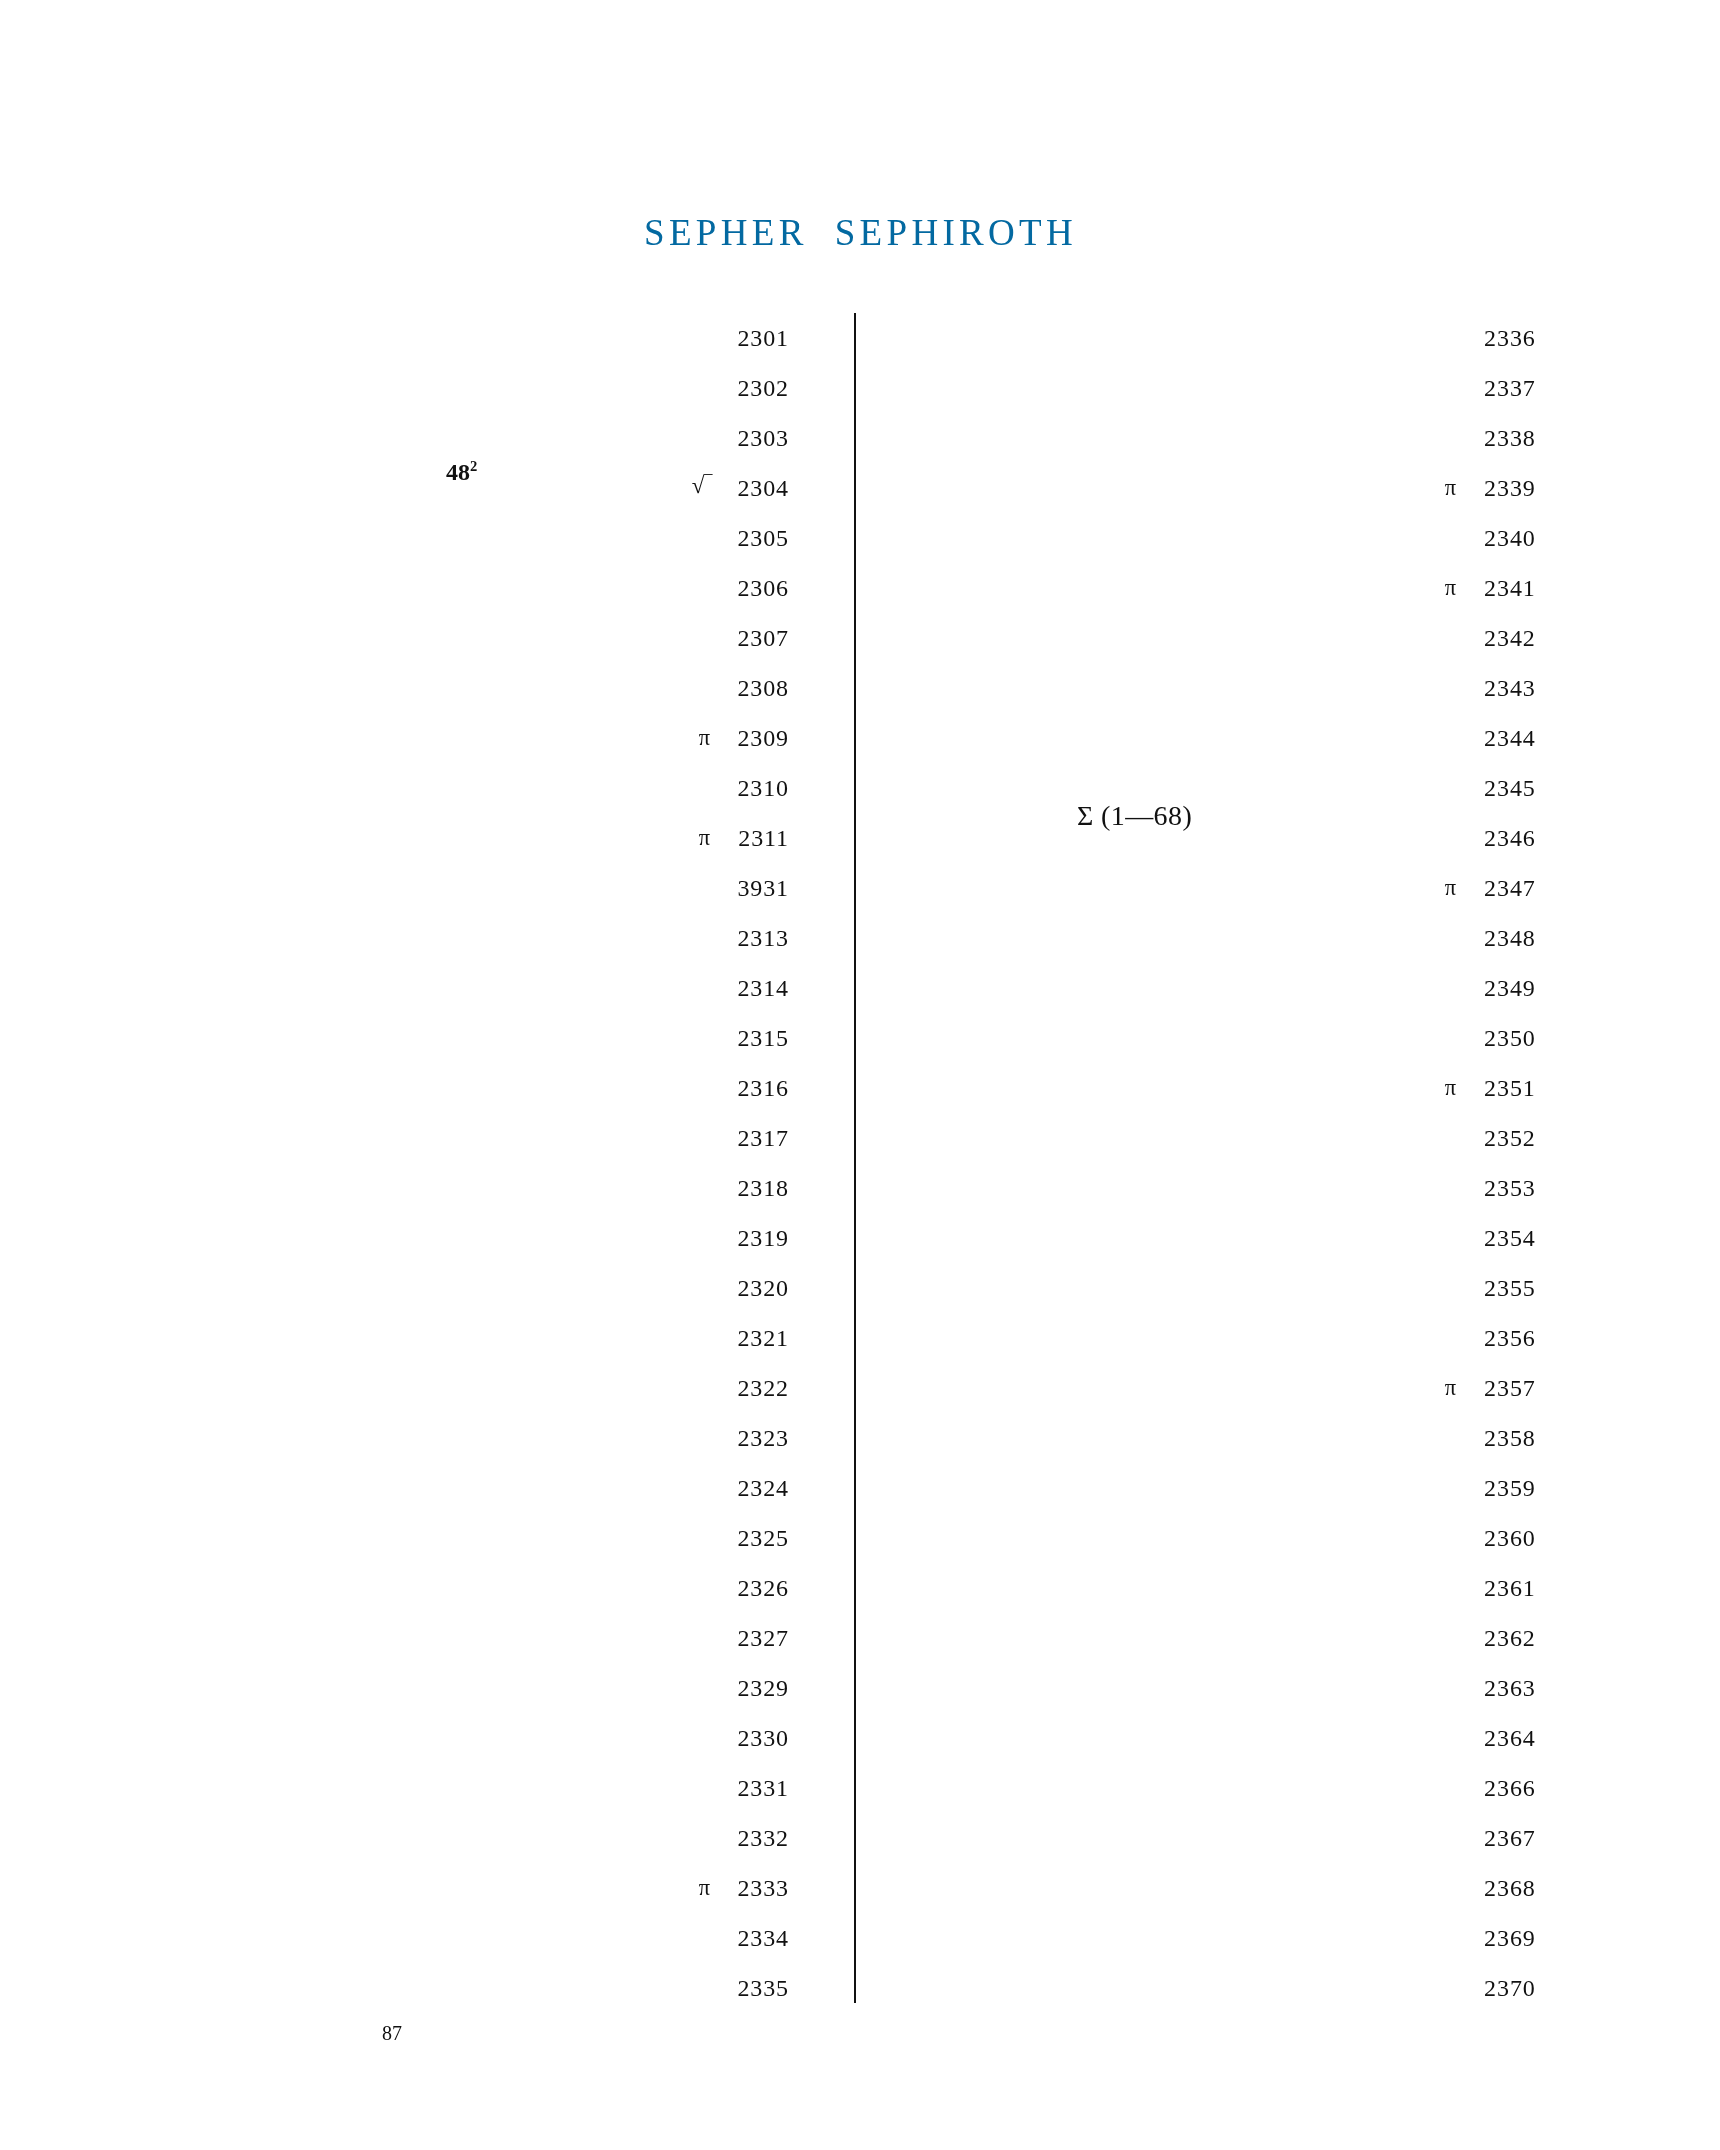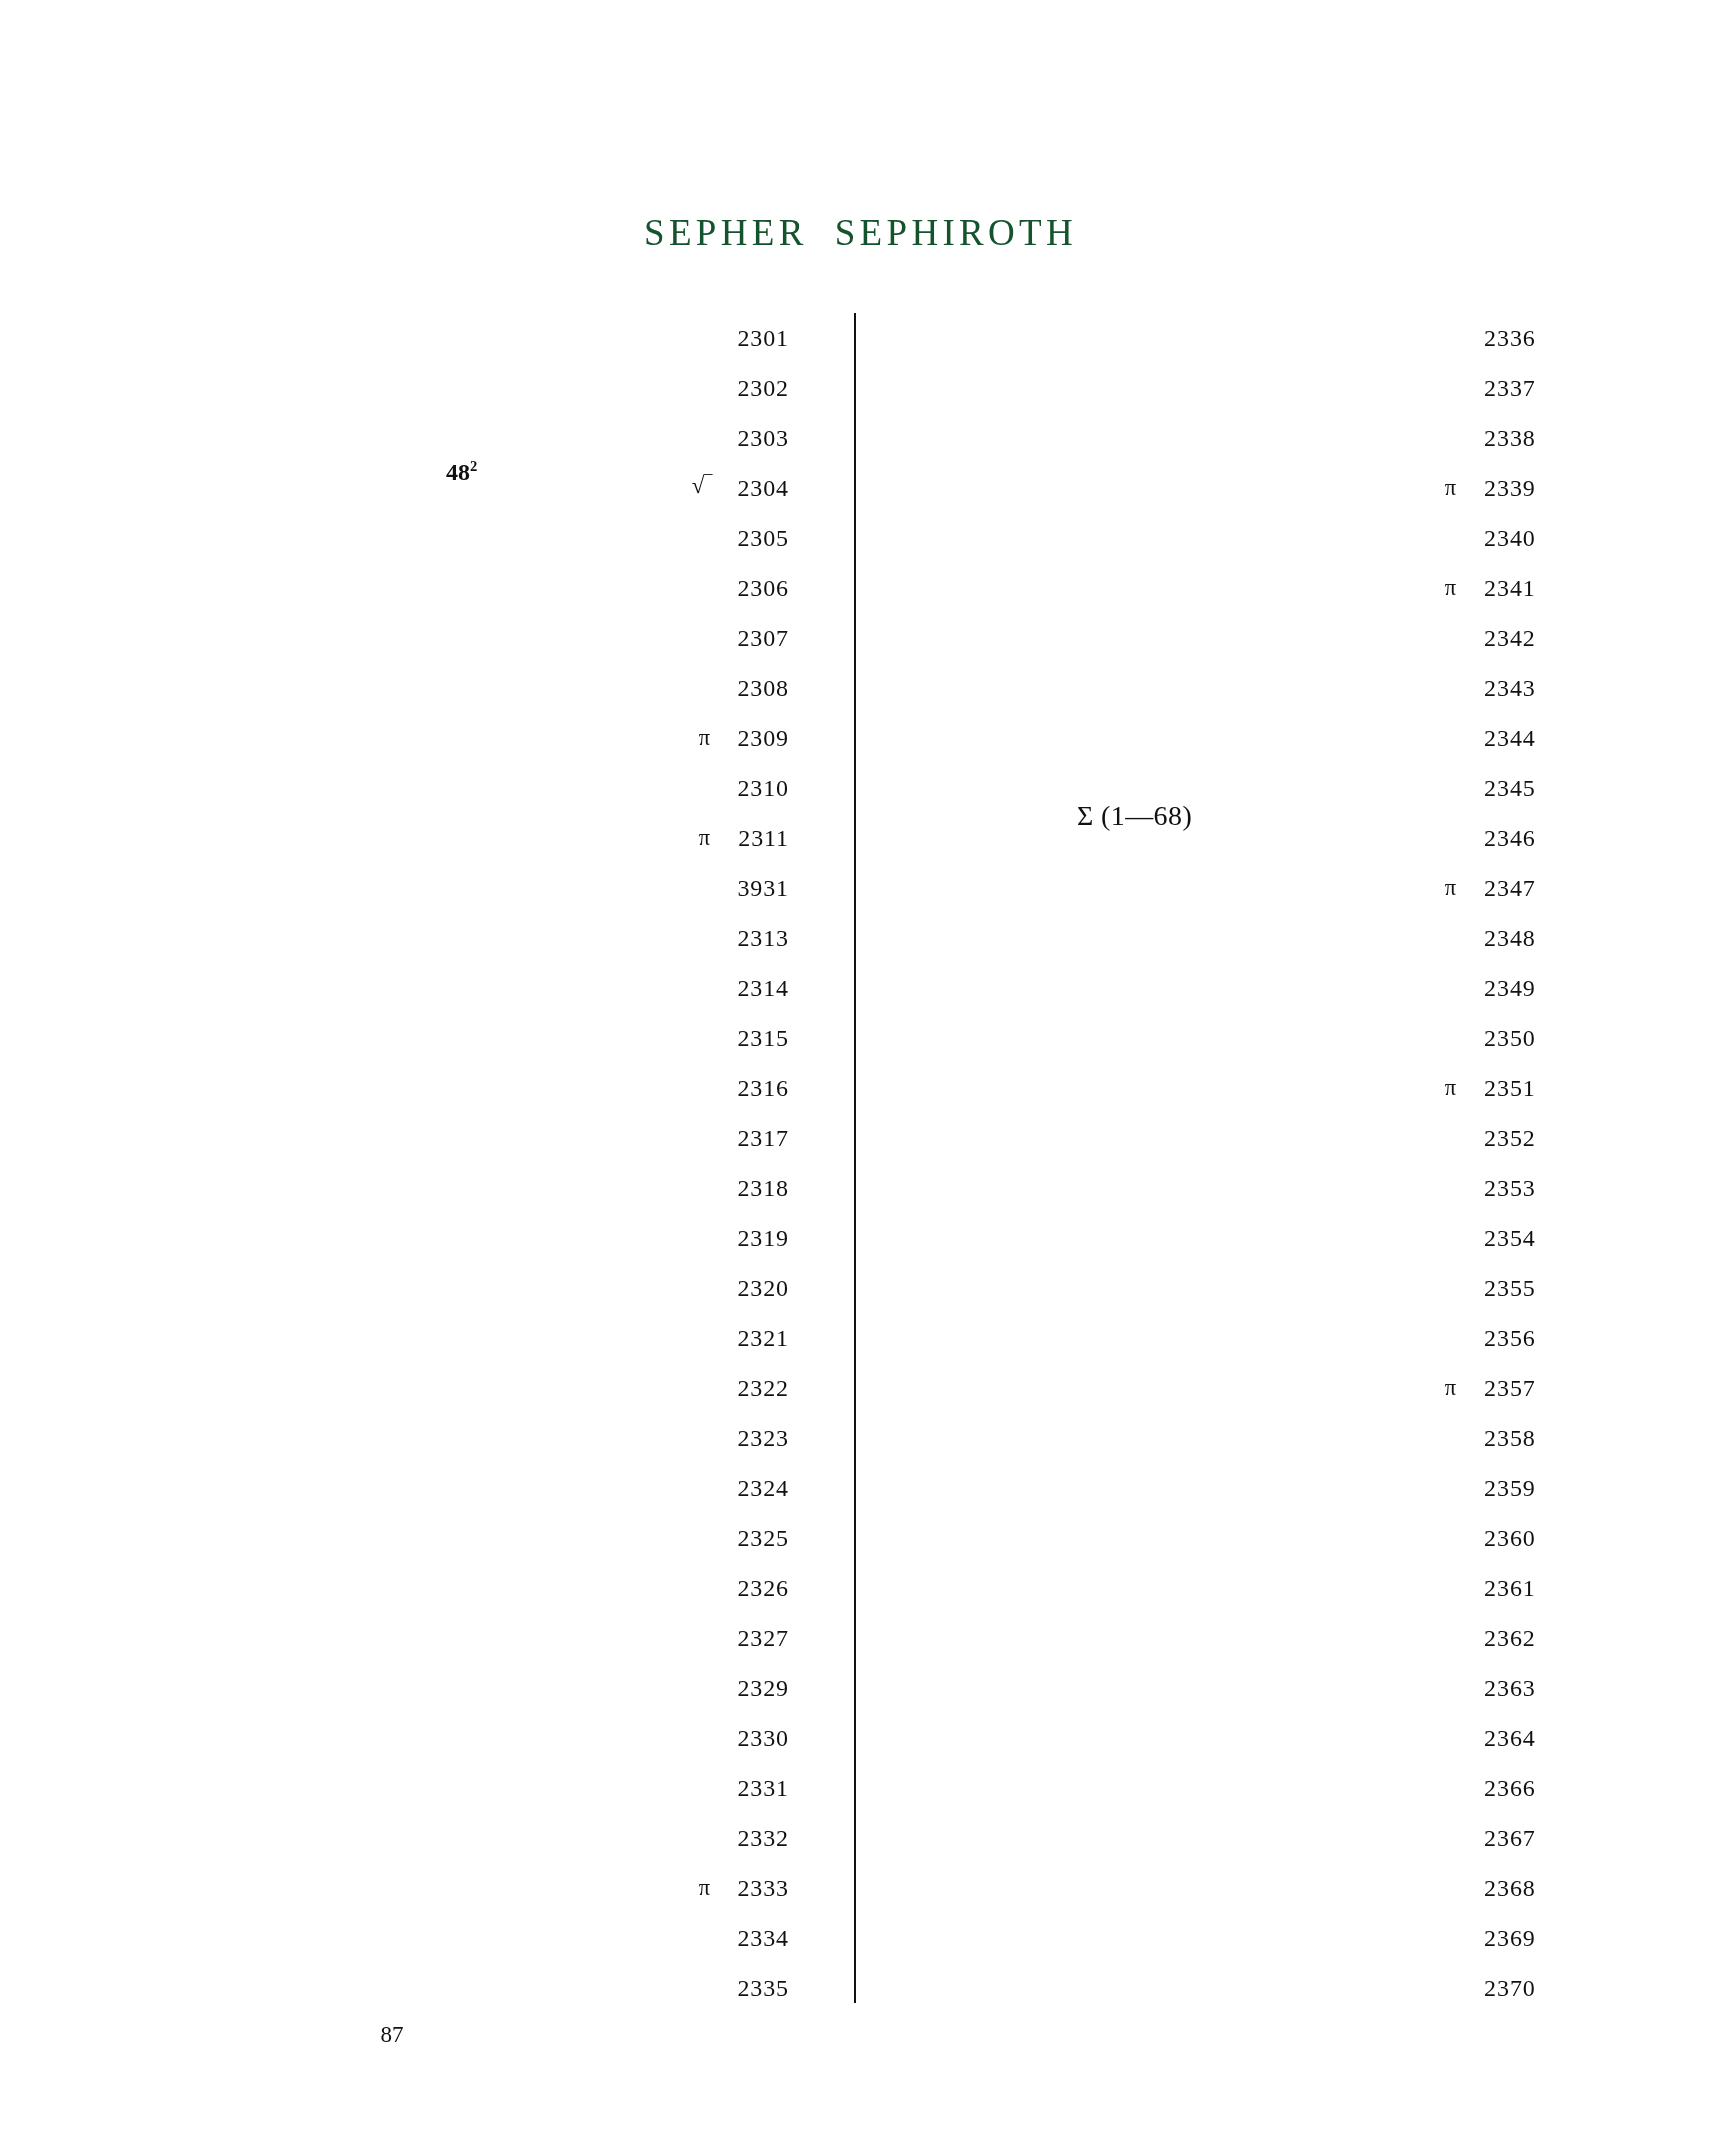--- a/index.html
+++ b/index.html
@@ -26,21 +26,21 @@
   
   #page-title {
     position: absolute;
     left: 0;
     top: 211px;
     width: 1721px;
     text-align: center;
     font-size: 37px;
     letter-spacing: 4.3px;
     font-family: "Liberation Serif", serif;
-    color: #14532d;
+    color: #0369a1;
     white-space: pre;
   }
 
   
   #column-divider {
     position: absolute;
     left: 854px;
     top: 313px;
     width: 1.7px;
     height: 1690px;
@@ -117,21 +117,21 @@
     letter-spacing: 0.4px;
   }
 
   
   #page-number {
     position: absolute;
     left: 0;
     top: 2022px;
     width: 1648px;
     text-align: center;
-    font-size: 23px;
+    font-size: 20px;
     white-space: pre;
   }
   
   #page-number span { position: relative; left: -860px; margin-left: 856px; }
 </style>
 </head>
 <body>
 
 <div id="page">
 

